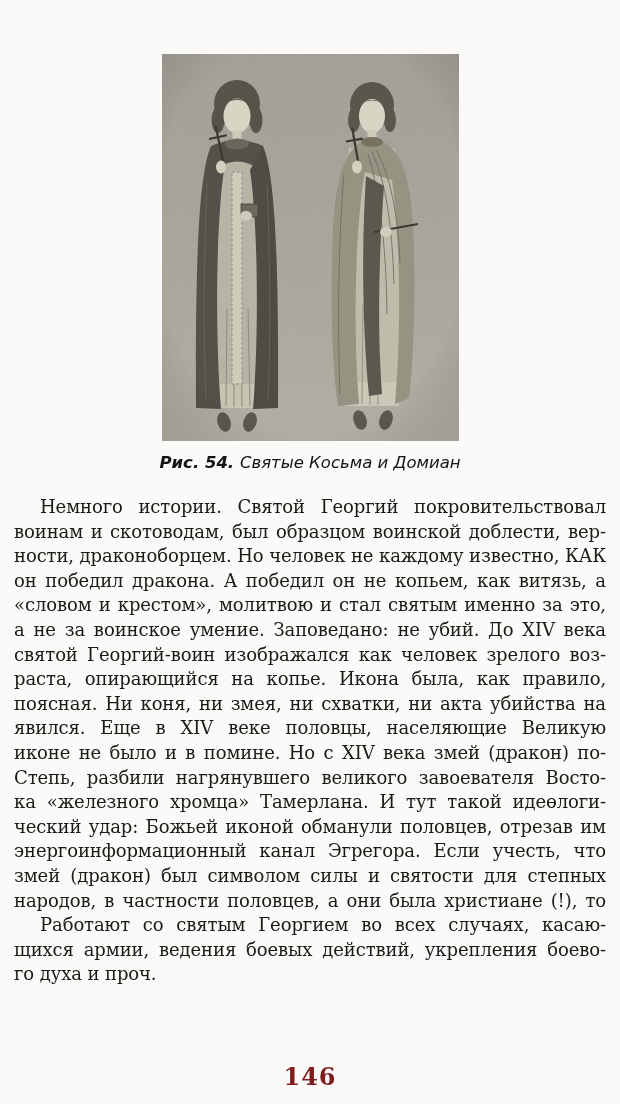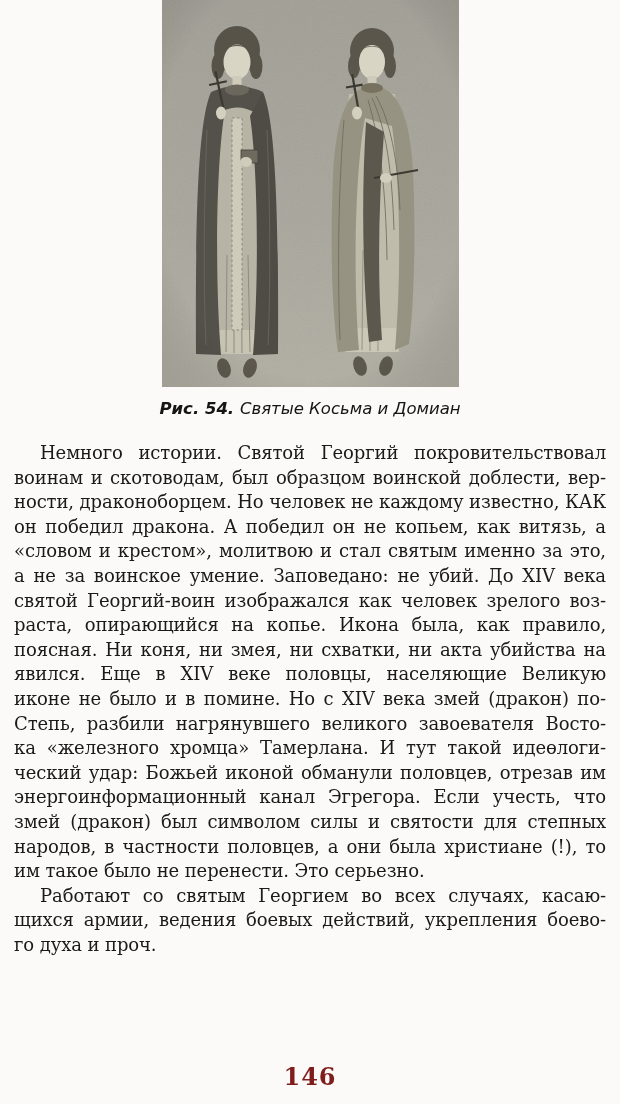--- a/index.html
+++ b/index.html
@@ -6,21 +6,21 @@
   html, body { width: 620px; height: 1104px; }
   body {
     background: #fbfaf8;
     font-family: "DejaVu Serif", serif;
     color: #1b1a17;
     overflow: hidden;
   }
   .page { width: 620px; height: 1104px; position: relative; }
 
   
-  .figure-block { text-align: center; }
+  .figure-block { padding-top: 54px; text-align: center; }
   .figure-frame {
     width: 297px; height: 387px;
     margin: 0 auto;
     display: block;
   }
   .caption {
     margin-top: 11px;
     font-family: "DejaVu Sans", sans-serif;
     font-style: italic;
     font-size: 16.5px;
@@ -190,21 +190,20 @@
       <div class="line">раста, опирающийся на копье. Икона была, как правило,</div>
       <div class="line">поясная. Ни коня, ни змея, ни схватки, ни акта убийства на</div>
       <div class="line">явился. Еще в XIV веке половцы, населяющие Великую</div>
       <div class="line">иконе не было и в помине. Но с XIV века змей (дракон) по-</div>
       <div class="line">Степь, разбили нагрянувшего великого завоевателя Восто-</div>
       <div class="line">ка «железного хромца» Тамерлана. И тут такой идеөлоги-</div>
       <div class="line">ческий удар: Божьей иконой обманули половцев, отрезав им</div>
       <div class="line">энергоинформационный канал Эгрегора. Если учесть, что</div>
       <div class="line">змей (дракон) был символом силы и святости для степных</div>
       <div class="line">народов, в частности половцев, а они была христиане (!), то</div>
-      <div class="line para-end">им такое было не перенести. Это серьезно.</div>
     </div>
     <div>
       <div class="line indent">Работают со святым Георгием во всех случаях, касаю-</div>
       <div class="line">щихся армии, ведения боевых действий, укрепления боево-</div>
       <div class="line para-end">го духа и проч.</div>
     </div>
   </div>
 
   <div class="footer">146</div>
 

